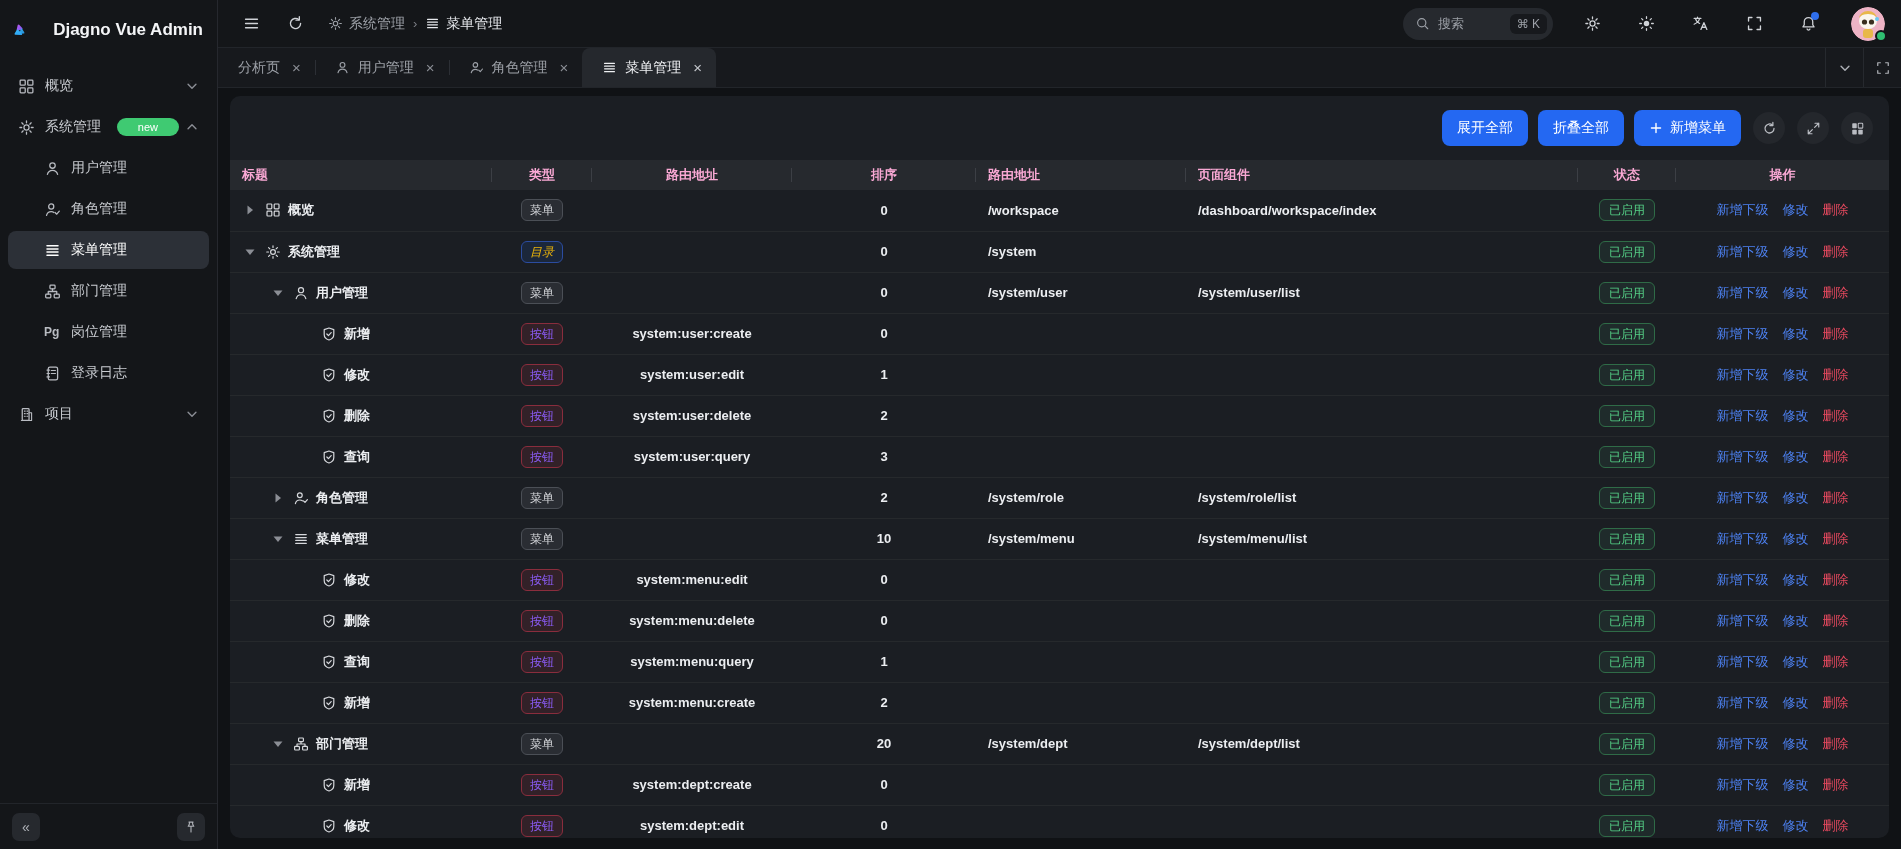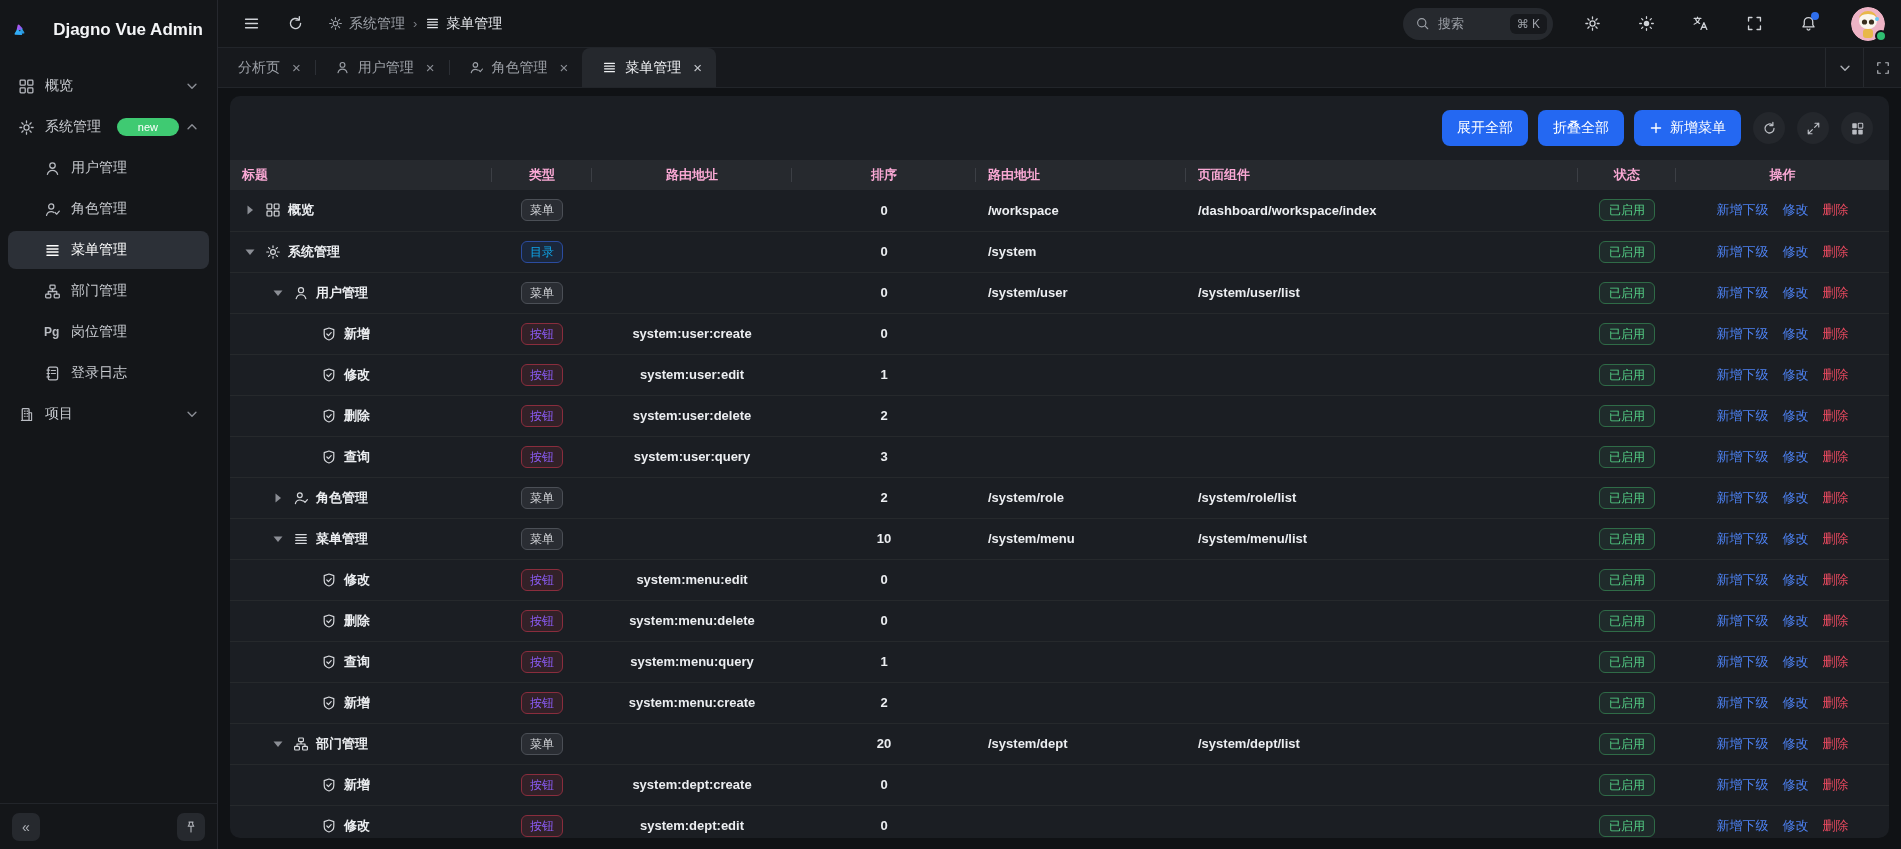--- a/index.html
+++ b/index.html
@@ -89,21 +89,21 @@
     position:relative; white-space:nowrap; }
   th:not(:last-child)::after { content:""; position:absolute; right:0; top:8px; height:14px; width:1px; background:#3c3f45; }
   td { height:41px; border-bottom:1px solid #26292c; font-size:13px; color:#e2e4e8; padding:0 12px; white-space:nowrap; overflow:hidden; }
   .al { text-align:left; } .ac { text-align:center; }
   .tree-cell { display:flex; align-items:center; gap:7px; }
   .caret { width:16px; height:16px; display:inline-flex; align-items:center; justify-content:center;
     color:#8b8e95; flex-shrink:0; cursor:pointer; }
   .row-ic { width:16px; height:16px; display:inline-flex; color:#d7d9dd; flex-shrink:0; }
   .tag { display:inline-block; font-size:12px; line-height:20px; padding:0 8px; border-radius:6px; border:1px solid; }
   .tag-menu { color:#d5d7db; border-color:#4b4f56; background:#2a2d33; }
-  .tag-dir  { color:#0ea5e9; border-color:#2b4ca0; background:rgba(36,104,242,.12); }
+  .tag-dir  { color:#eab308; border-color:#2b4ca0; background:rgba(36,104,242,.12);font-style:italic; }
   .tag-btn  { color:#8b5cf6; border-color:#8a2d3d; background:rgba(226,61,84,.12);text-align:center; }
   .tag-status { color:#55d187; border-color:#2f6b47; background:rgba(85,209,135,.08); padding:0 9px; }
   .act-link { font-size:13px; margin:0 7px; cursor:pointer; text-decoration:none; }
   .act-blue { color:#4d82f3; } .act-red { color:#e8495f; }
   .mono-strong { font-weight:bold; color:#eceef1; }
   .sort-num { font-weight:bold; color:#eceef1; }
 </style>
 </head>
 <body>
 

